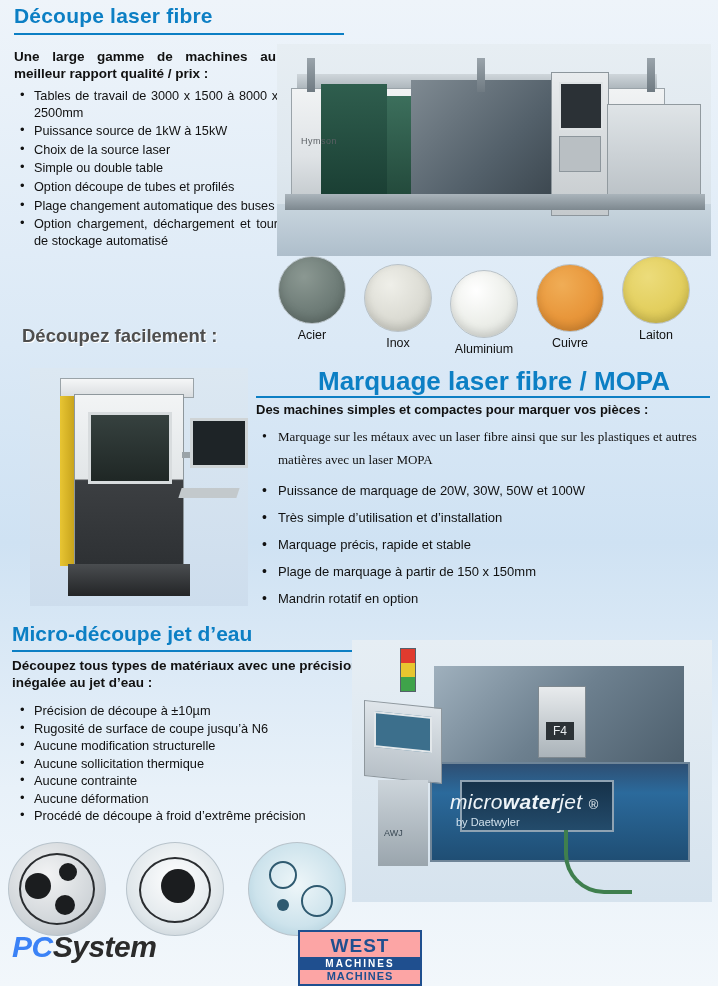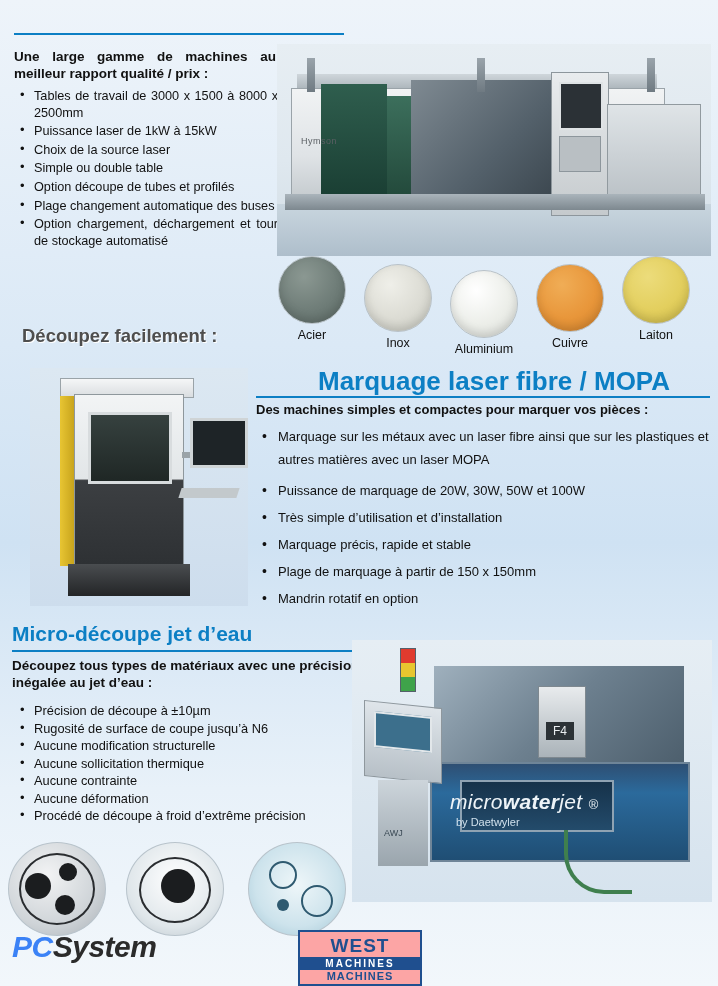--- a/index.html
+++ b/index.html
@@ -239,20 +239,21 @@
   .sec2-list li::before {
     content: "•";
     position: absolute;
     left: 6px;
     top: 0;
     font-size: 14px;
   }
   .sec2-list li.two-line {
     line-height: 23px;
     padding-bottom: 6px;
+    font-family: Liberation Serif, serif;
   }
 
   
   .mark-photo {
     position: absolute;
     left: 30px;
     top: 368px;
     width: 218px;
     height: 238px;
     background: linear-gradient(to bottom, #dce8f2, #cddded);
@@ -528,26 +529,27 @@
     font-weight: bold;
     color: #1f4f8f;
     letter-spacing: 1px;
   }
 </style>
 </head>
 <body>
 
 <div class="page">
 
+  <div class="sec1-title">Découpe laser fibre</div>
   <div class="sec1-rule"></div>
   <div class="sec1-intro">Une large gamme de machines au meilleur rapport qualité / prix :</div>
 
   <ul class="sec1-list">
     <li>Tables de travail de 3000 x 1500 à 8000 x 2500mm</li>
-    <li>Puissance laser de 1kW à 15kW</li>
+    <li>Puissance source de 1kW à 15kW</li>
     <li>Choix de la source laser</li>
     <li>Simple ou double table</li>
     <li>Option découpe de tubes et profilés</li>
     <li>Plage changement automatique des buses</li>
     <li>Option chargement, déchargement et tour de stockage automatisé</li>
   </ul>
 
   <div class="laser-photo">
     <div class="lp-floor"></div>
     <div class="lp-top"></div>

